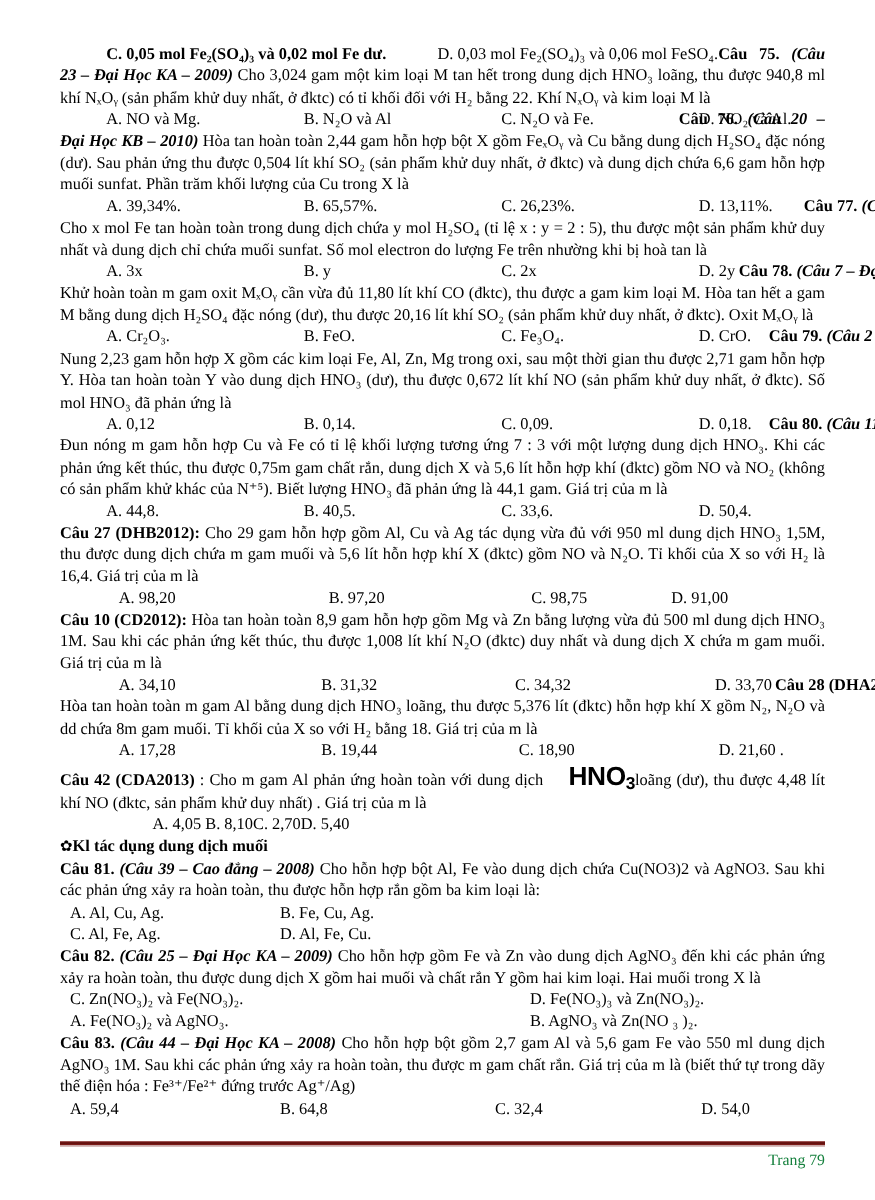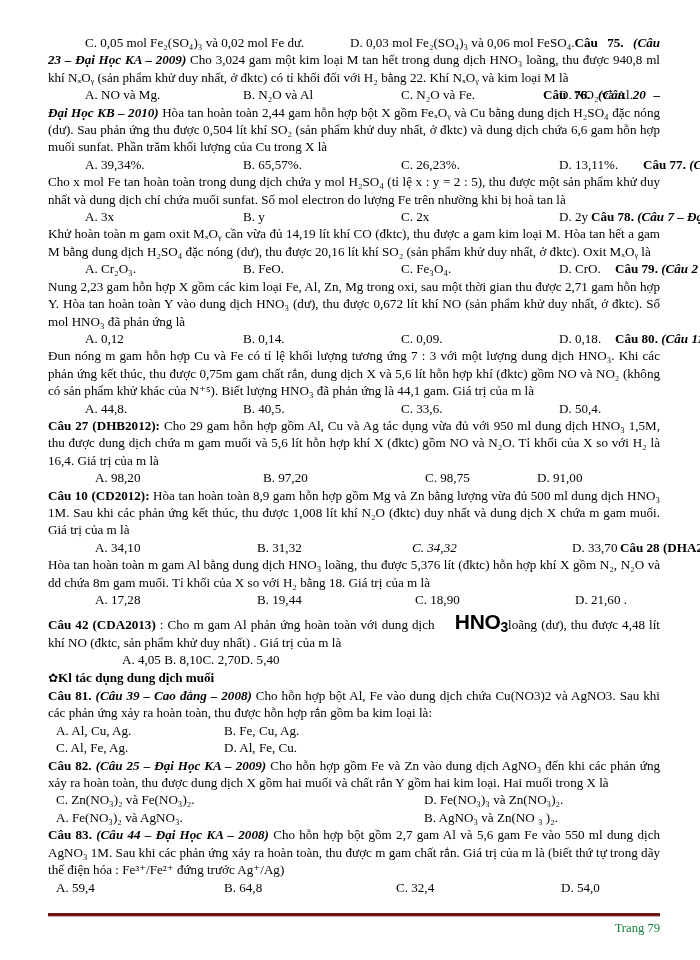--- a/index.html
+++ b/index.html
@@ -104,60 +104,60 @@
     margin-top: 1px;
   }
   .page-num {
     position: absolute;
     right: 40px;
     top: 921px;
     font-family: "Liberation Serif", "DejaVu Serif", serif;
     font-size: 12.6px;
     color: #15803d;
   }
-  .nowrapline { white-space: nowrap; }
+  .nowrapline { white-space: nowrap; font-weight: bold; }
 </style>
 </head>
 <body>
 
 <div class="page">
 
   <div class="content">
 
     <p class="blk"><span class="nowrapline" style="display:inline-block;padding-left:37px;width:265px;">C. 0,05 mol Fe₂(SO₄)₃ và 0,02 mol Fe dư.</span><span style="display:inline-block;">D. 0,03 mol Fe₂(SO₄)₃ và 0,06 mol FeSO₄.</span><span class="b">Câu 75.</span> <span class="bi">(Câu 23 – Đại Học KA – 2009)</span> <span>Cho 3,024 gam một kim loại M tan hết trong dung dịch HNO₃ loãng, thu được 940,8 ml khí NₓOᵧ (sản phẩm khử duy nhất, ở đktc) có tỉ khối đối với H₂ bằng 22. Khí NₓOᵧ và kim loại M là</span></p>
 
     <p class="blk opts"><span class="o o1">A. NO và Mg.</span><span class="o o2">B. N₂O và Al</span><span class="o o3">C. N₂O và Fe.</span><span class="o o4">D. NO₂ và Al.</span></p>
 
     <p class="blk" style="margin-top:-17.4px;"><span style="display:inline-block;width:495px;">&nbsp;</span><span class="b">Câu 76.</span> <span class="bi">(Câu 20 – Đại Học KB – 2010)</span> <span>Hòa tan hoàn toàn 2,44 gam hỗn hợp bột X gồm FeₓOᵧ và Cu bằng dung dịch H₂SO₄ đặc nóng (dư). Sau phản ứng thu được 0,504 lít khí SO₂ (sản phẩm khử duy nhất, ở đktc) và dung dịch chứa 6,6 gam hỗn hợp muối sunfat. Phần trăm khối lượng của Cu trong X là</span></p>
 
     <p class="blk opts"><span class="o o1">A. 39,34%.</span><span class="o o2">B. 65,57%.</span><span class="o o3">C. 26,23%.</span><span class="o" style="width:84px;">D. 13,11%.</span><span class="b">Câu 77.</span> <span class="bi">(Câu 26 – Đại Học KA – 2010)</span></p>
 
     <p class="blk"><span>Cho x mol Fe tan hoàn toàn trong dung dịch chứa y mol H₂SO₄ (tỉ lệ x : y = 2 : 5), thu được một sản phẩm khử duy nhất và dung dịch chỉ chứa muối sunfat. Số mol electron do lượng Fe trên nhường khi bị hoà tan là</span></p>
 
     <p class="blk opts"><span class="o o1">A. 3x</span><span class="o o2">B. y</span><span class="o o3">C. 2x</span><span class="o" style="width:32px;">D. 2y</span><span class="b">Câu 78.</span> <span class="bi">(Câu 7 – Đại Học KB – 2010)</span></p>
 
-    <p class="blk"><span>Khử hoàn toàn m gam oxit MₓOᵧ cần vừa đủ 14,19 lít khí CO (đktc), thu được a gam kim loại M. Hòa tan hết a gam M bằng dung dịch H₂SO₄ đặc nóng (dư), thu được 20,16 lít khí SO₂ (sản phẩm khử duy nhất, ở đktc). Oxit MₓOᵧ là</span></p>
+    <p class="blk"><span>Khử hoàn toàn m gam oxit MₓOᵧ cần vừa đủ 11,80 lít khí CO (đktc), thu được a gam kim loại M. Hòa tan hết a gam M bằng dung dịch H₂SO₄ đặc nóng (dư), thu được 20,16 lít khí SO₂ (sản phẩm khử duy nhất, ở đktc). Oxit MₓOᵧ là</span></p>
 
     <p class="blk opts"><span class="o o1">A. Cr₂O₃.</span><span class="o o2">B. FeO.</span><span class="o o3">C. Fe₃O₄.</span><span class="o" style="width:56px;">D. CrO.</span><span class="b">Câu 79.</span> <span class="bi">(Câu 2 – Đại Học KB – 2010)</span></p>
 
     <p class="blk"><span>Nung 2,23 gam hỗn hợp X gồm các kim loại Fe, Al, Zn, Mg trong oxi, sau một thời gian thu được 2,71 gam hỗn hợp Y. Hòa tan hoàn toàn Y vào dung dịch HNO₃ (dư), thu được 0,672 lít khí NO (sản phẩm khử duy nhất, ở đktc). Số mol HNO₃ đã phản ứng là</span></p>
 
     <p class="blk opts"><span class="o o1">A. 0,12</span><span class="o o2">B. 0,14.</span><span class="o o3">C. 0,09.</span><span class="o" style="width:56px;">D. 0,18.</span><span class="b">Câu 80.</span> <span class="bi">(Câu 11 – Đại Học KA – 2011)</span></p>
 
     <p class="blk"><span>Đun nóng m gam hỗn hợp Cu và Fe có tỉ lệ khối lượng tương ứng 7 : 3 với một lượng dung dịch HNO₃. Khi các phản ứng kết thúc, thu được 0,75m gam chất rắn, dung dịch X và 5,6 lít hỗn hợp khí (đktc) gồm NO và NO₂ (không có sản phẩm khử khác của N⁺⁵). Biết lượng HNO₃ đã phản ứng là 44,1 gam. Giá trị của m là</span></p>
 
     <p class="blk opts"><span class="o o1">A. 44,8.</span><span class="o o2">B. 40,5.</span><span class="o o3">C. 33,6.</span><span class="o o4">D. 50,4.</span></p>
 
     <p class="blk"><span class="b">Câu 27 (DHB2012):</span> <span>Cho 29 gam hỗn hợp gồm Al, Cu và Ag tác dụng vừa đủ với 950 ml dung dịch HNO₃ 1,5M, thu được dung dịch chứa m gam muối và 5,6 lít hỗn hợp khí X (đktc) gồm NO và N₂O. Tỉ khối của X so với H₂ là 16,4. Giá trị của m là</span></p>
 
     <p class="blk opts"><span class="o" style="width:168px;padding-left:47px;">A. 98,20</span><span class="o" style="width:162px;">B. 97,20</span><span class="o" style="width:112px;">C. 98,75</span><span class="o">D. 91,00</span></p>
 
     <p class="blk"><span class="b">Câu 10  (CD2012):</span> <span>Hòa tan hoàn toàn 8,9 gam hỗn hợp gồm Mg và Zn bằng lượng vừa đủ 500 ml dung dịch HNO₃ 1M. Sau khi các phản ứng kết thúc, thu được 1,008 lít khí N₂O (đktc) duy nhất và dung dịch X chứa m gam muối. Giá trị của m là</span></p>
 
-    <p class="blk opts"><span class="o" style="width:162px;padding-left:47px;">A. 34,10</span><span class="o" style="width:155px;">B. 31,32</span><span class="o" style="width:160px;font-style:italic;">C. 34,32</span><span class="o" style="width:48px;">D. 33,70</span><span class="b">Câu 28 (DHA2013):</span></p>
+    <p class="blk opts"><span class="o" style="width:162px;padding-left:47px;">A. 34,10</span><span class="o" style="width:155px;">B. 31,32</span><span class="o" style="width:160px;">C. 34,32</span><span class="o" style="width:48px;">D. 33,70</span><span class="b">Câu 28 (DHA2013):</span></p>
 
     <p class="blk"><span>Hòa tan hoàn toàn m gam Al bằng dung dịch HNO₃ loãng, thu được 5,376 lít (đktc) hỗn hợp khí X gồm N₂, N₂O và dd chứa 8m gam muối. Tỉ khối của X so với H₂ bằng 18. Giá trị của m là</span></p>
 
     <p class="blk opts"><span class="o" style="width:162px;padding-left:47px;">A. 17,28</span><span class="o" style="width:158px;">B. 19,44</span><span class="o" style="width:160px;">C. 18,90</span><span class="o">D. 21,60 .</span></p>
 
     <p class="blk" style="margin-top:5px;"><span class="b">Câu 42 (CDA2013)</span> <span>: Cho m gam Al phản ứng hoàn toàn với dung dịch</span> &nbsp;&nbsp;&nbsp;&nbsp;<span class="bigform"><span>HNO</span><sub>3</sub></span><span>loãng (dư), thu được 4,48 lít khí NO (đktc, sản phẩm khử duy nhất) . Giá trị của m là</span></p>
 
     <p class="blk" style="padding-left:74px;text-align:left;">A. 4,05    B. 8,10C. 2,70D. 5,40</p>
 
     <p class="sechead"><span class="star">✿</span><span>Kl tác dụng dung dịch muối</span></p>

